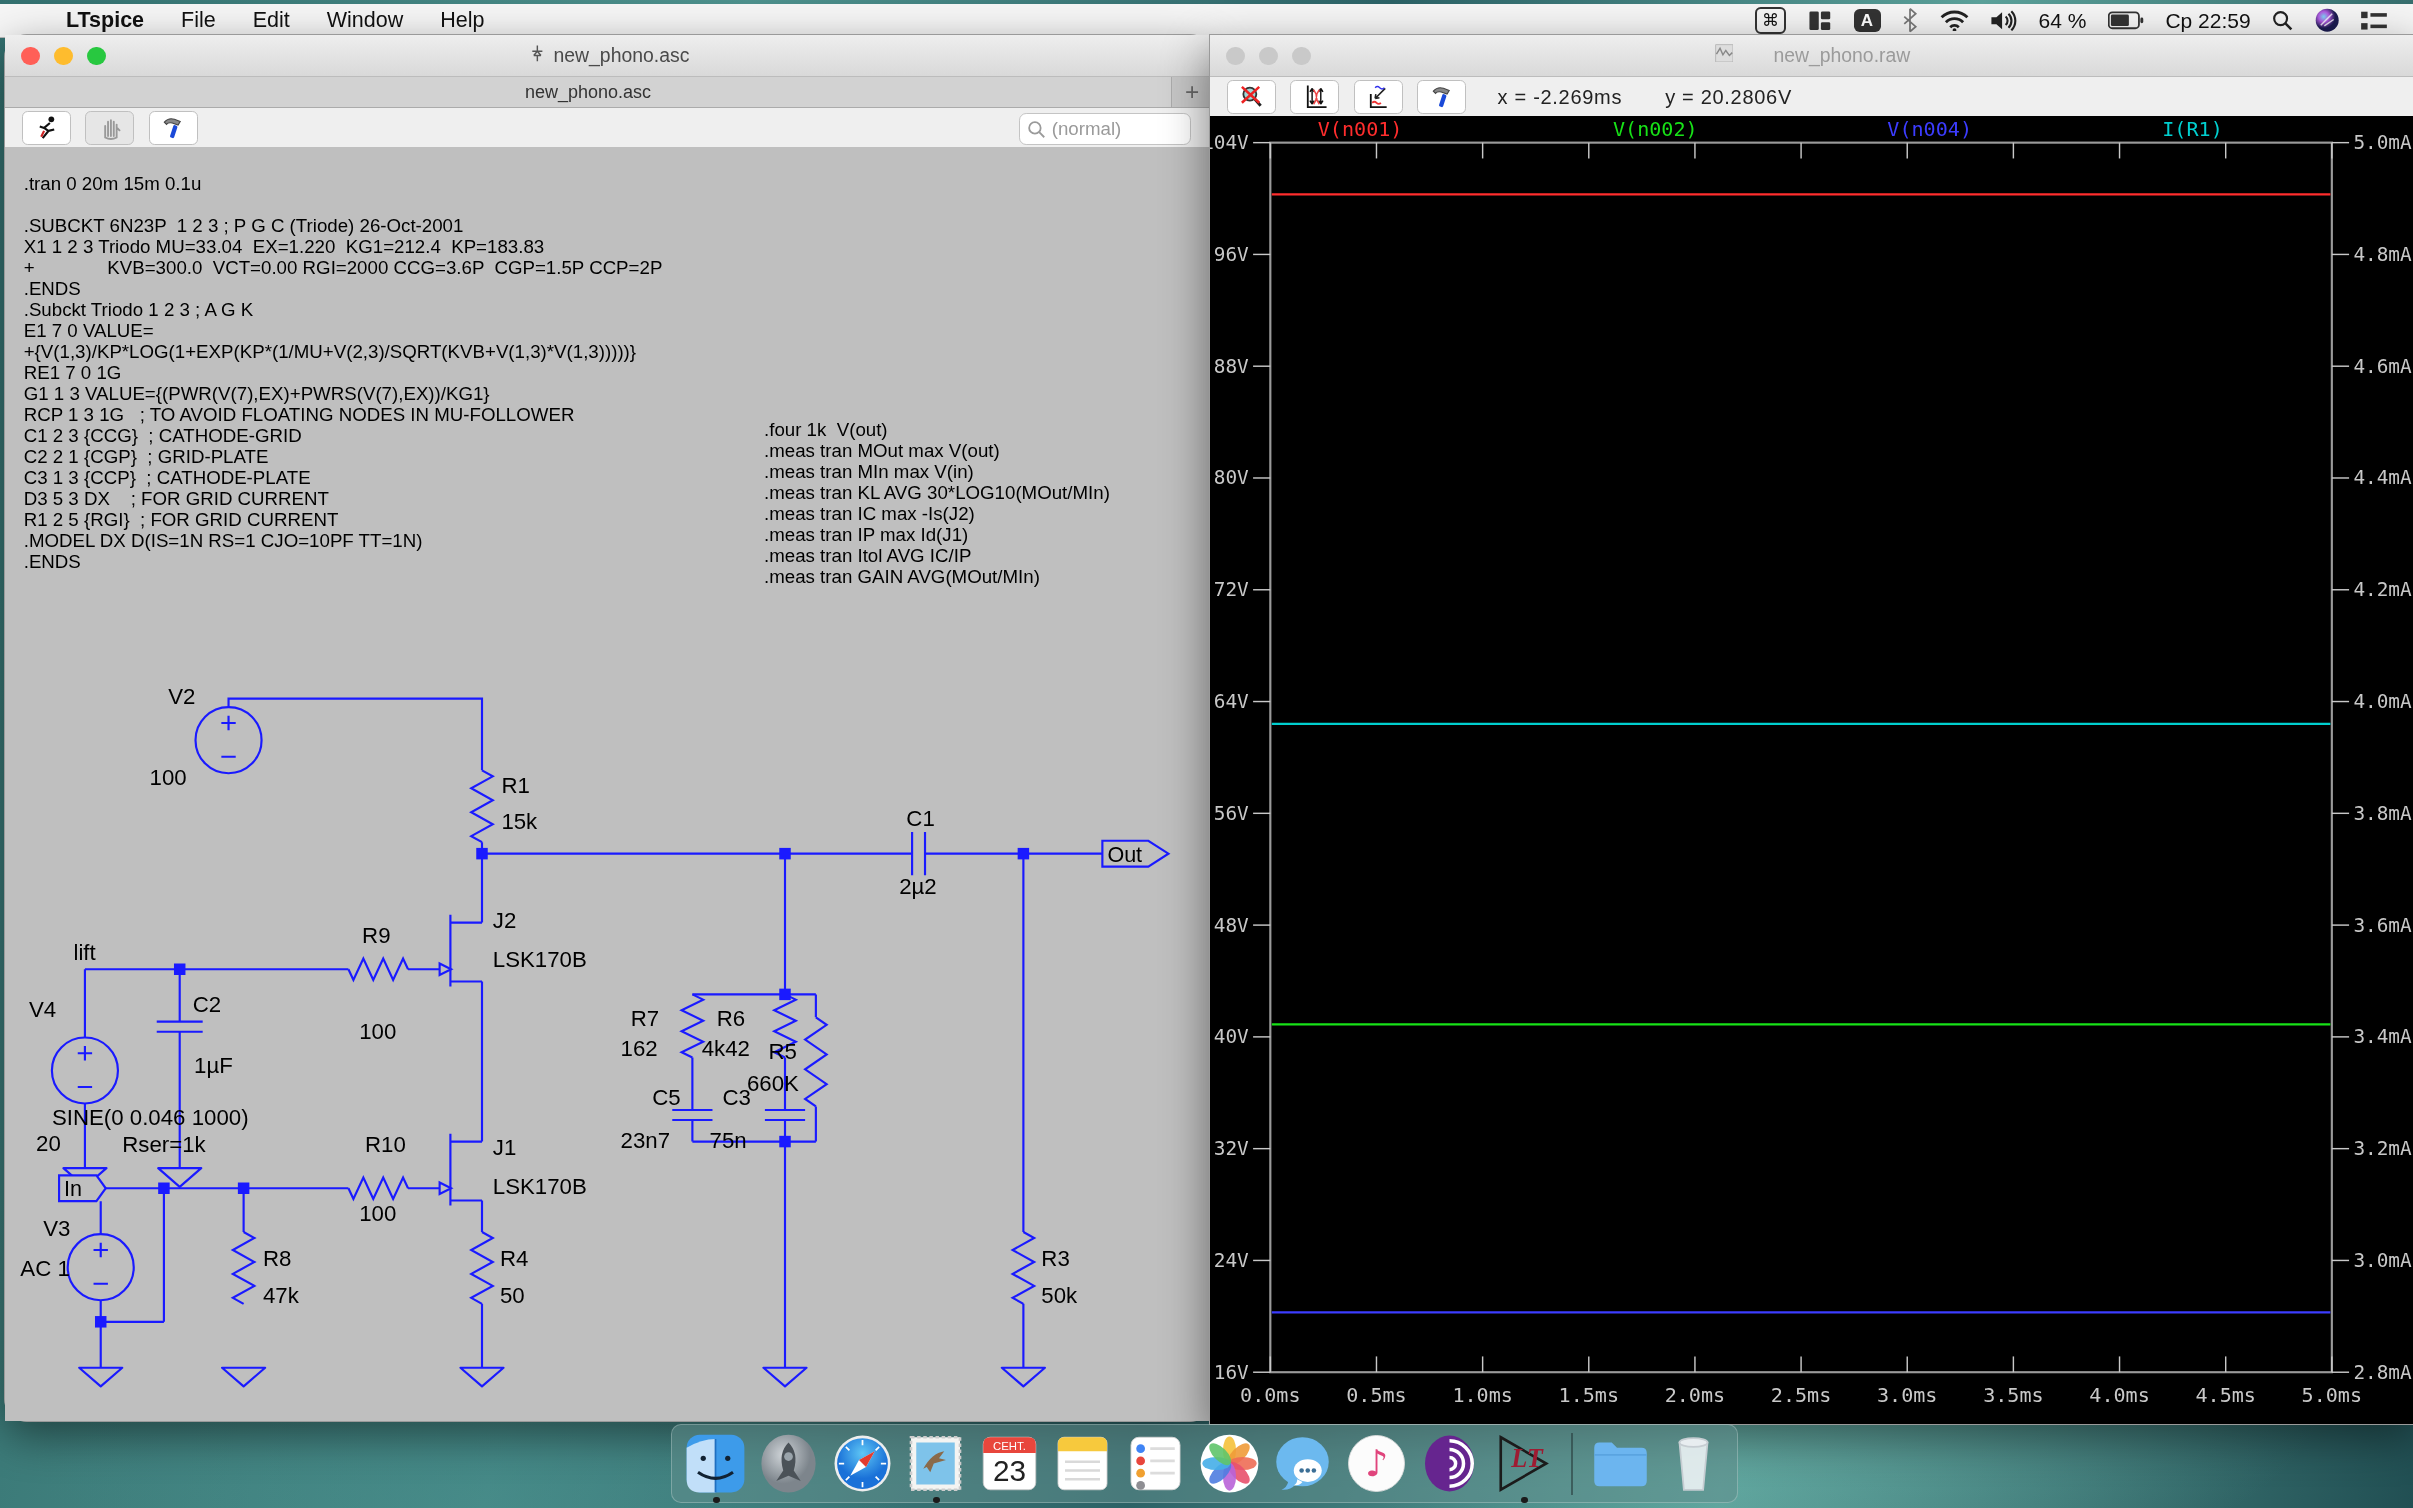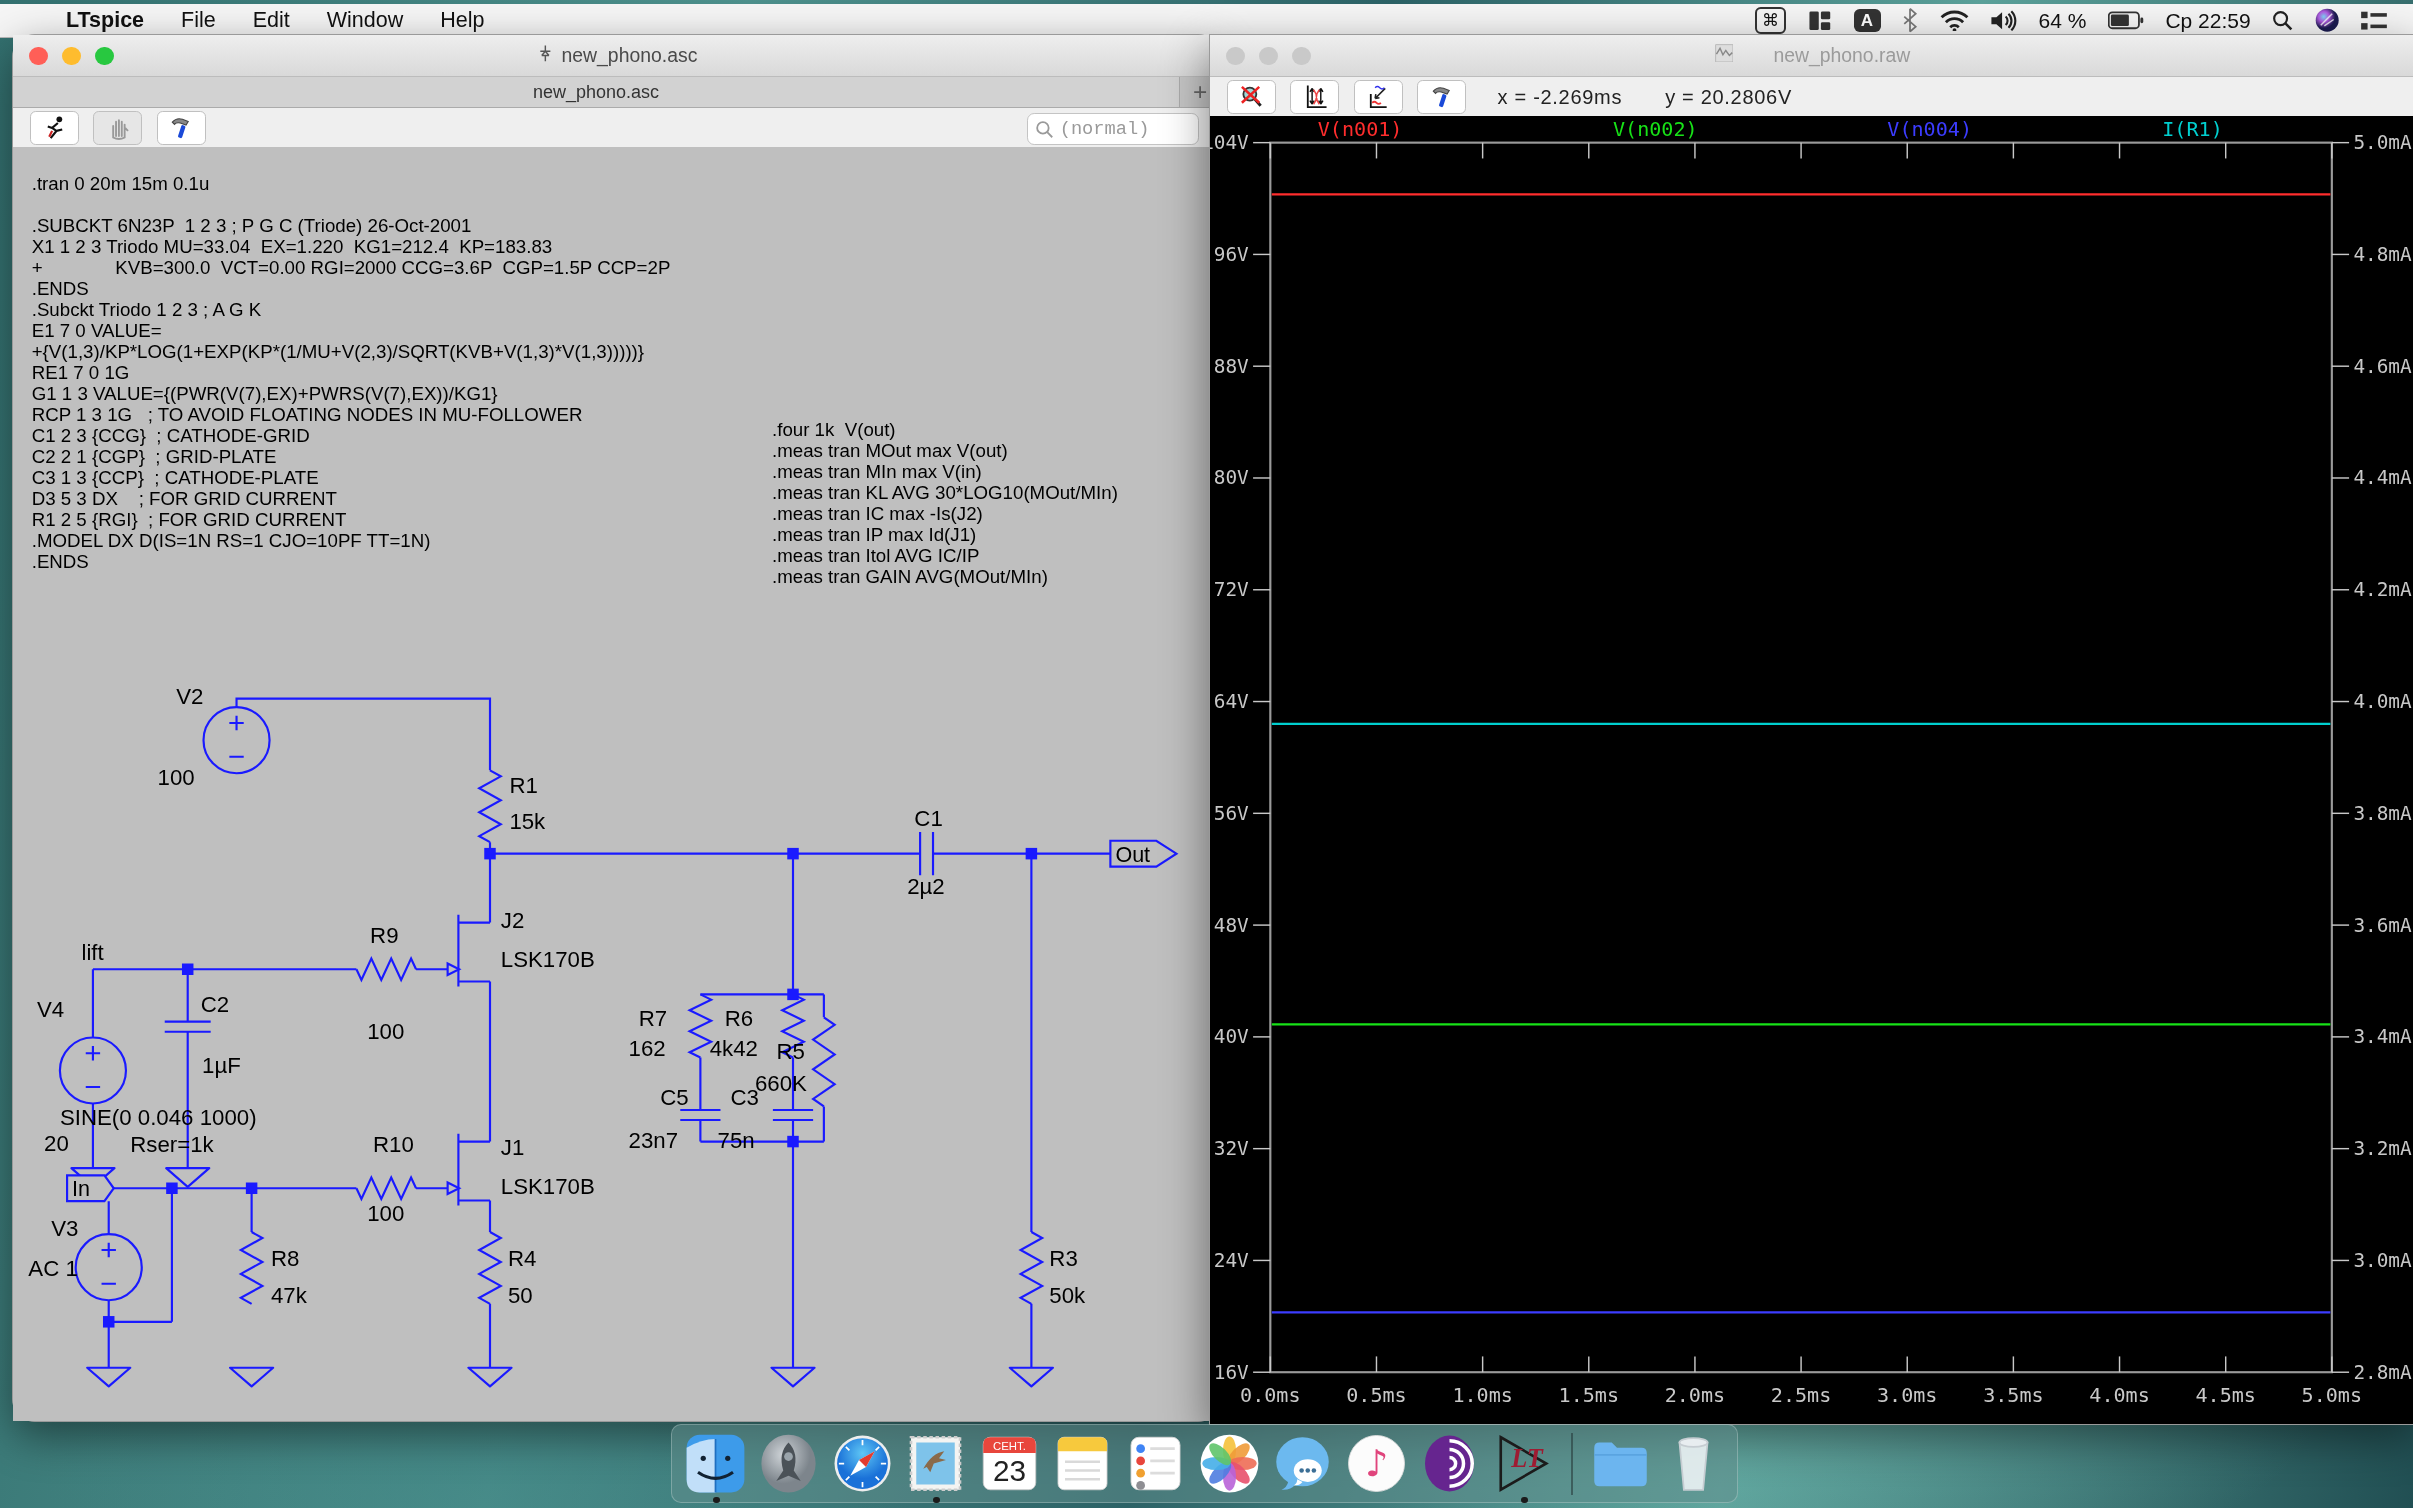--- a/index.html
+++ b/index.html
@@ -25,21 +25,21 @@
     display:flex;align-items:center;justify-content:center;position:relative;font-size:19.4px;color:#4a4a4a;}
   .lights{position:absolute;left:16px;top:11.5px;display:flex;gap:14.4px;}
   .light{width:18.7px;height:18.7px;border-radius:50%;}
   .titletext{display:flex;align-items:center;gap:7.2px;}
   .tabbar{height:30px;background:#c6c6c6;border-bottom:0.7px solid #ababab;display:flex;align-items:stretch;}
   .tab{flex:1;background:#d2d2d2;border-right:0.7px solid #ababab;display:flex;align-items:center;justify-content:center;font-size:18px;color:#333;}
   .newtab{width:40px;display:flex;align-items:center;justify-content:center;font-size:24.4px;color:#666;}
   .toolbar{height:40px;background:#efefef;border-bottom:0.7px solid #b5b5b5;display:flex;align-items:center;gap:14.4px;padding:0 0 0 17px;position:relative;}
   .tbtn{width:47px;height:32px;background:#fff;border:0.7px solid #c0c0c0;border-radius:5.7px;display:flex;align-items:center;justify-content:center;}
   .searchbox{position:absolute;right:21.5px;top:5px;width:155px;height:30px;background:#fff;border:0.7px solid #c4c4c4;border-radius:7.2px;
-    display:flex;align-items:center;gap:5.7px;padding:0 7.2px;color:#9a9a9a;font-size:18.7px;font-family:Liberation Mono, monospace;}
+    display:flex;align-items:center;gap:5.7px;padding:0 7.2px;color:#9a9a9a;font-size:18.7px;}
   
   #schemcanvas{position:absolute;left:0;top:112px;width:1207px;height:1274px;background:#bfbfbf;overflow:hidden;padding-left:11px;}
   .nl{position:absolute;white-space:pre;font-size:18.7px;line-height:21px;color:#000;}
   
   #plotpane{position:absolute;left:0;top:81px;width:1203px;height:1308px;background:#000;}
   #plotpane svg text{font-family:"DejaVu Sans Mono",monospace;}
   .cursorxy{font-size:20px;color:#222;margin-left:17px;letter-spacing:0.7px;display:flex;gap:43px;}
   
   #dock{position:absolute;left:671px;top:1424px;width:1067px;height:79px;background:rgba(96,142,140,.55);
     border:0.7px solid rgba(255,255,255,.25);border-radius:10px;display:flex;align-items:center;gap:7.2px;padding:0 10px;box-sizing:border-box;}
@@ -123,21 +123,21 @@
         <svg width="26" height="20" viewBox="0 0 36 28">
             <rect x="0" y="1" width="9" height="9" fill="#333"></rect>
             <rect x="13" y="3" width="23" height="5" fill="#333"></rect>
             <rect x="0" y="17" width="9" height="9" fill="#333"></rect>
             <rect x="13" y="19" width="23" height="5" fill="#333"></rect>
           </svg>
         </span>
     </div>
   </div>
 
-  <div class="window" id="schemwin" style="left:12px;top:34px;width:1207px;height:1386px;border-radius:23px;">
+  <div class="window" id="schemwin" style="left:4px;top:34px;width:1207px;height:1386px;border-radius:23px;">
     <div class="titlebar">
       <div class="lights">
         <span class="light" style="background:#ff5f57"></span>
         <span class="light" style="background:#febc2e"></span>
         <span class="light" style="background:#28c840"></span>
       </div>
       <div class="titletext">
         <span>
           <svg width="18.7" height="18.7" viewBox="0 0 26 26">
               <path d="M13 2 v8 M13 16 v8 M6 10 h14 M8 16 h10 M13 10 l-5 6 M13 10 l5 6" stroke="#555" stroke-width="2" fill="none"></path>

